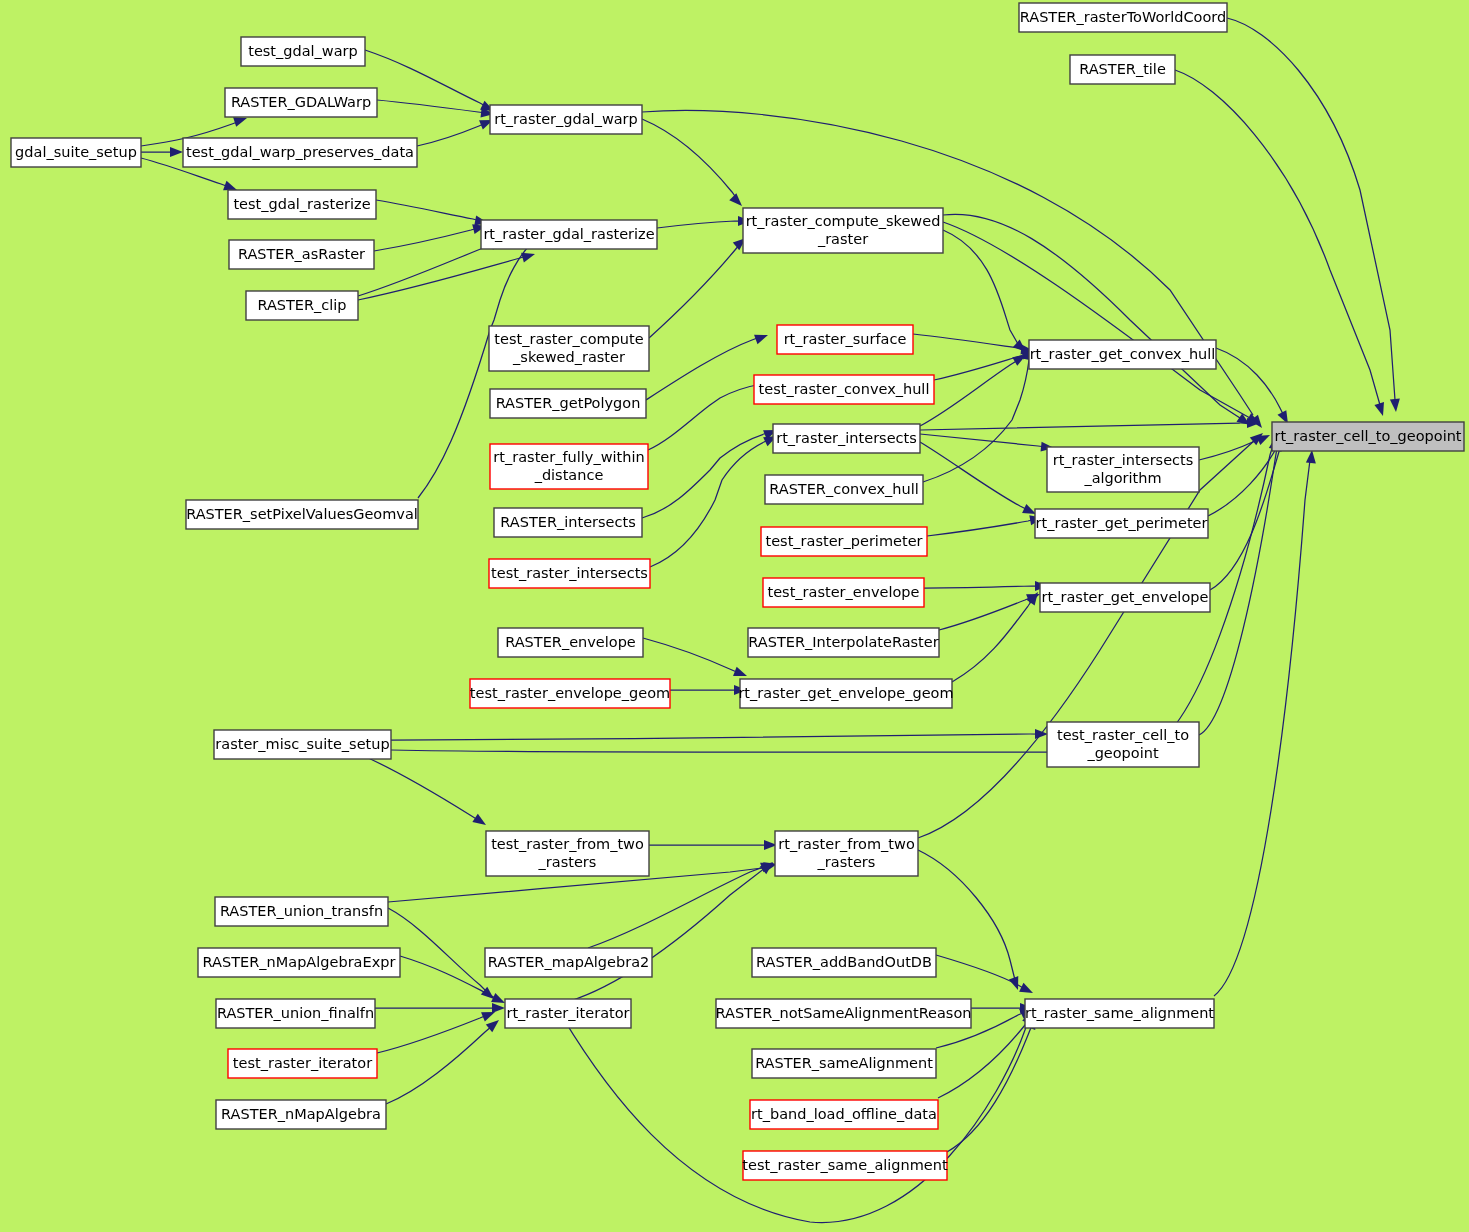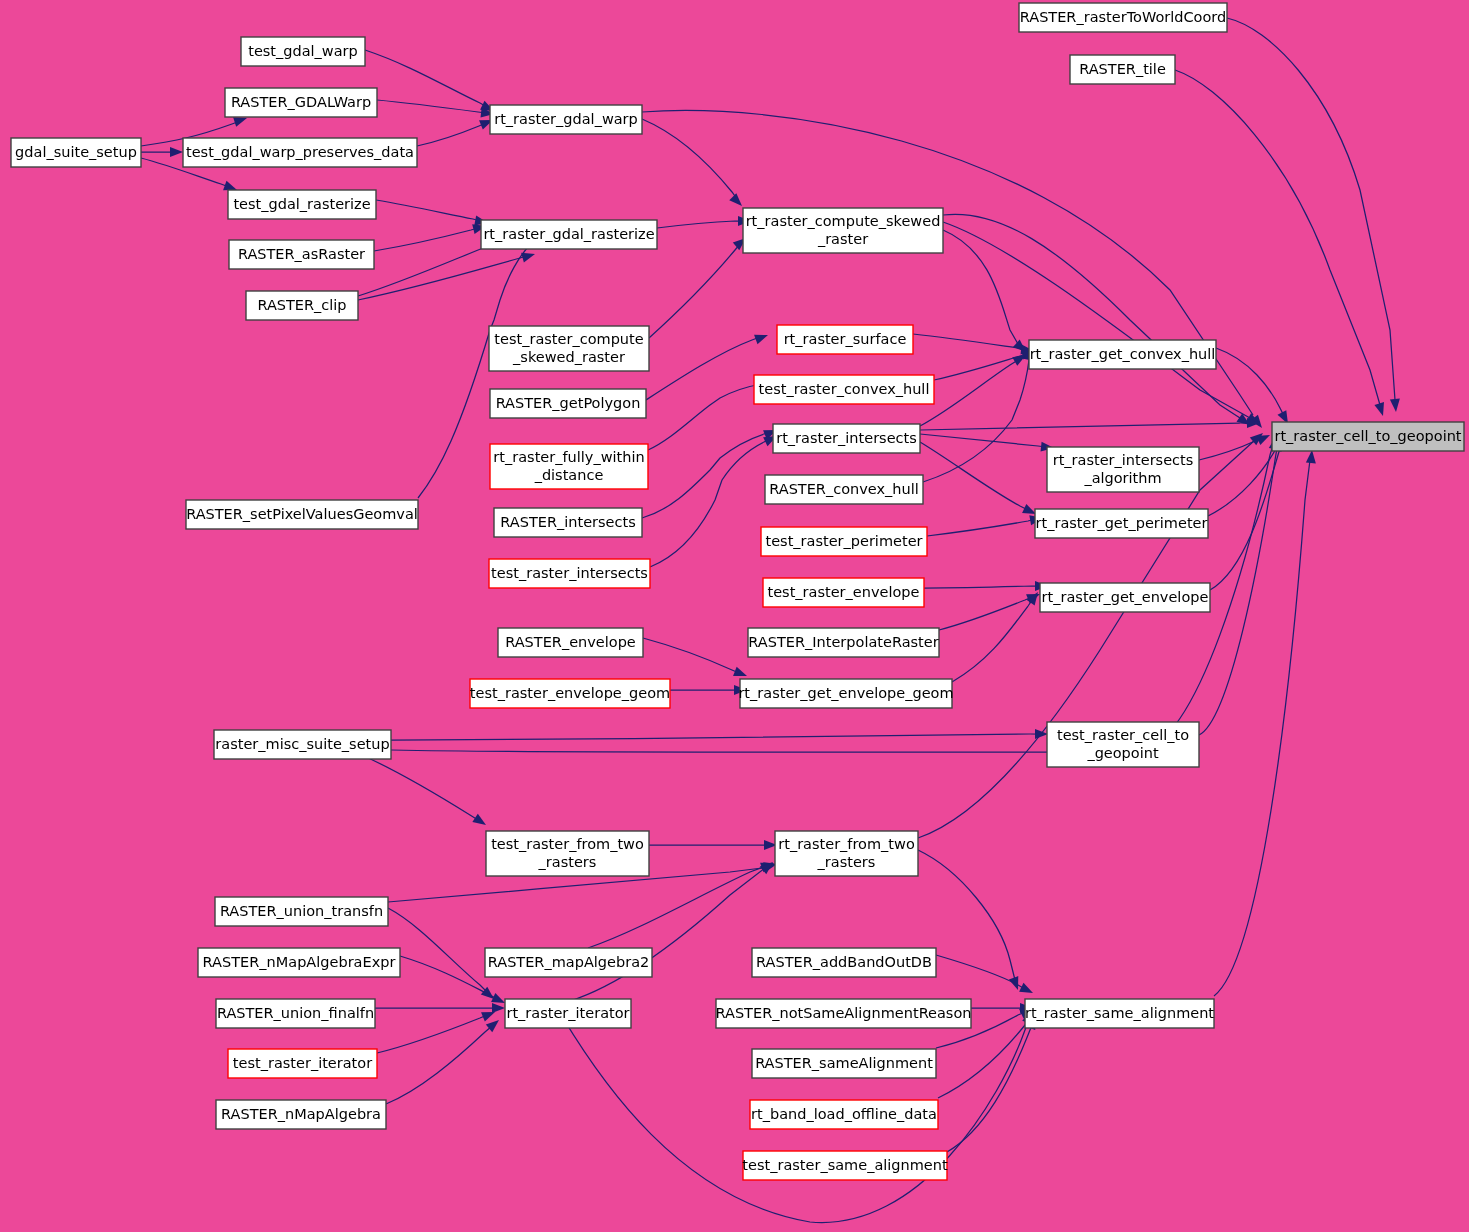--- a/index.html
+++ b/index.html
@@ -1,19 +1,19 @@
 <!DOCTYPE html>
 <html><head>
 <meta charset="utf-8">
 <style>
   html,body{margin:0;padding:0;background:#ffffff;}
   #graph-root{
     position:relative;
     width:1469px;height:1232px;
-    background:#ec4899;
+    background:#bef264;
     font-family:"DejaVu Sans","Liberation Sans",sans-serif;
     overflow:hidden;
   }
   svg#callgraph{display:block;width:1469px;height:1232px;}
   .node-box{fill:#ffffff;stroke:#404040;stroke-width:1.4;}
   .node-box.highlight{fill:#bfbfbf;stroke:#404040;stroke-width:1.4;}
   .node-box.danger{fill:#ffffff;stroke:#ff0000;stroke-width:1.4;}
   .node-label{
     font-family:"DejaVu Sans","Liberation Sans",sans-serif;
     font-size:14.5px;

